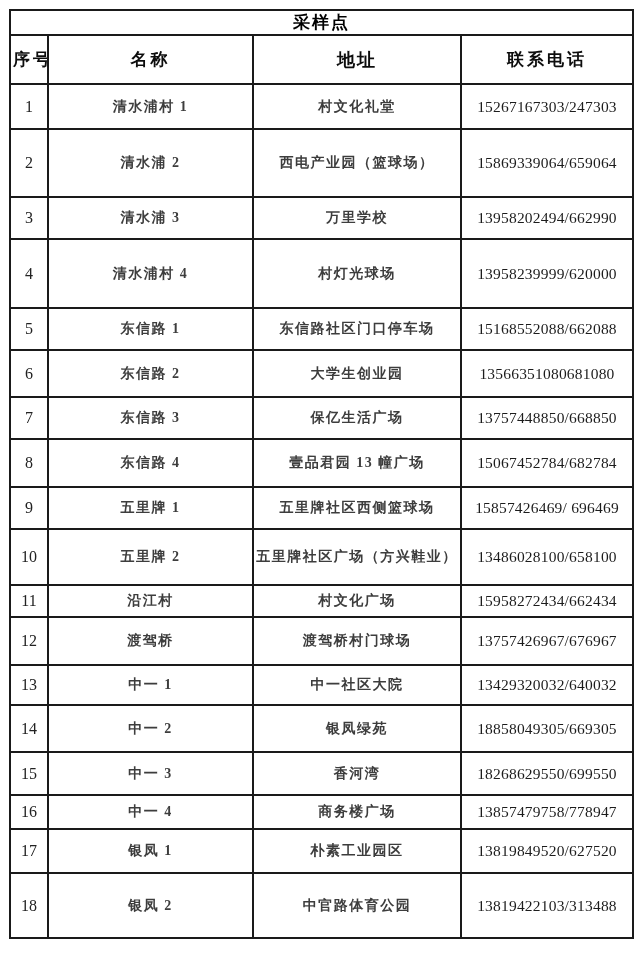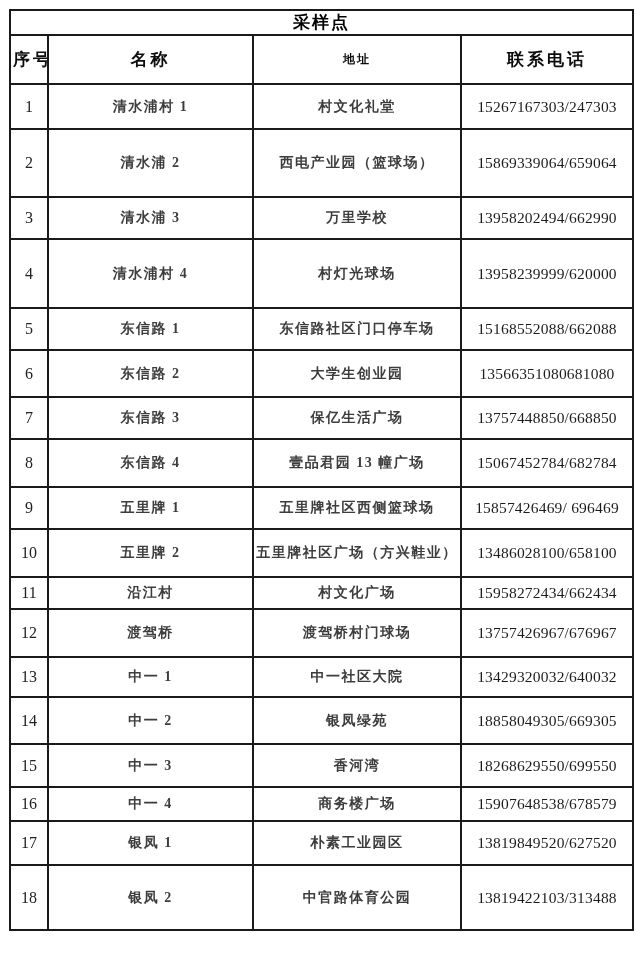--- a/index.html
+++ b/index.html
@@ -31,21 +31,21 @@
     color: #000000;
     letter-spacing: 2px;
   }
   .head-cell {
     font-size: 17px;
     font-weight: bold;
     color: #0d0d0d;
     letter-spacing: 3px;
   }
   .head-cell.small {
-    font-size: 12px;
+    font-size: 18px;
     letter-spacing: 2px;
     margin-left: 40px;
   }
   .c-no {
     font-size: 16px;
     color: #222222;
   }
   .c-name, .c-addr {
     font-size: 14px;
     color: #3d3d3d;
@@ -125,21 +125,21 @@
       <td class="c-name">东信路 4</td>
       <td class="c-addr">壹品君园 13 幢广场</td>
       <td class="c-phone">15067452784/682784</td>
     </tr>
     <tr style="height:42px">
       <td class="c-no">9</td>
       <td class="c-name">五里牌 1</td>
       <td class="c-addr">五里牌社区西侧篮球场</td>
       <td class="c-phone">15857426469/ 696469</td>
     </tr>
-    <tr style="height:48px">
+    <tr style="height:56px">
       <td class="c-no">10</td>
       <td class="c-name">五里牌 2</td>
       <td class="c-addr">五里牌社区广场（方兴鞋业）</td>
       <td class="c-phone">13486028100/658100</td>
     </tr>
     <tr style="height:32px">
       <td class="c-no">11</td>
       <td class="c-name">沿江村</td>
       <td class="c-addr">村文化广场</td>
       <td class="c-phone">15958272434/662434</td>
@@ -165,21 +165,21 @@
     <tr style="height:43px">
       <td class="c-no">15</td>
       <td class="c-name">中一 3</td>
       <td class="c-addr">香河湾</td>
       <td class="c-phone">18268629550/699550</td>
     </tr>
     <tr style="height:34px">
       <td class="c-no">16</td>
       <td class="c-name">中一 4</td>
       <td class="c-addr">商务楼广场</td>
-      <td class="c-phone">15907648538/678579</td>
+      <td class="c-phone">13857479758/778947</td>
     </tr>
     <tr style="height:44px">
       <td class="c-no">17</td>
       <td class="c-name">银凤 1</td>
       <td class="c-addr">朴素工业园区</td>
       <td class="c-phone">13819849520/627520</td>
     </tr>
     <tr style="height:65px">
       <td class="c-no">18</td>
       <td class="c-name">银凤 2</td>

